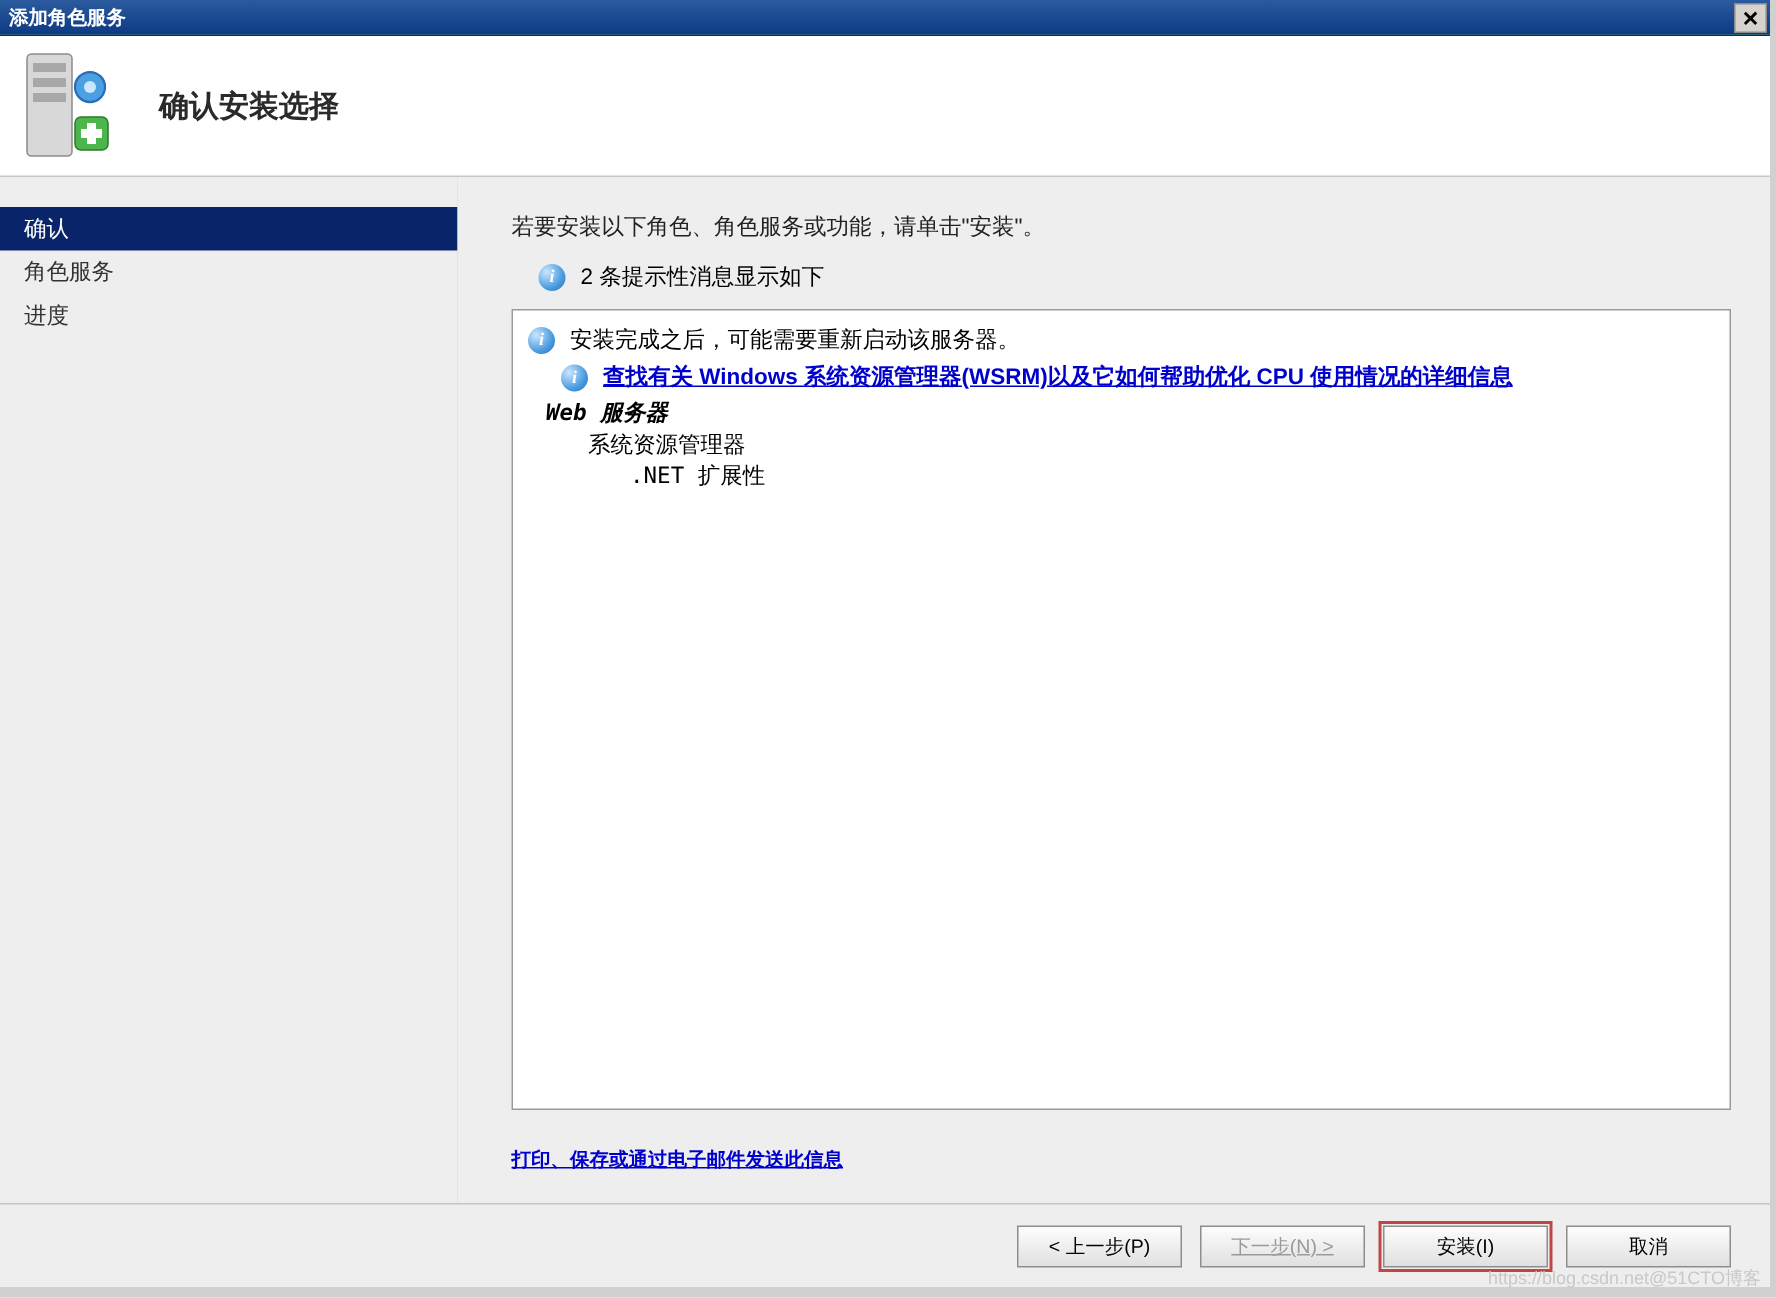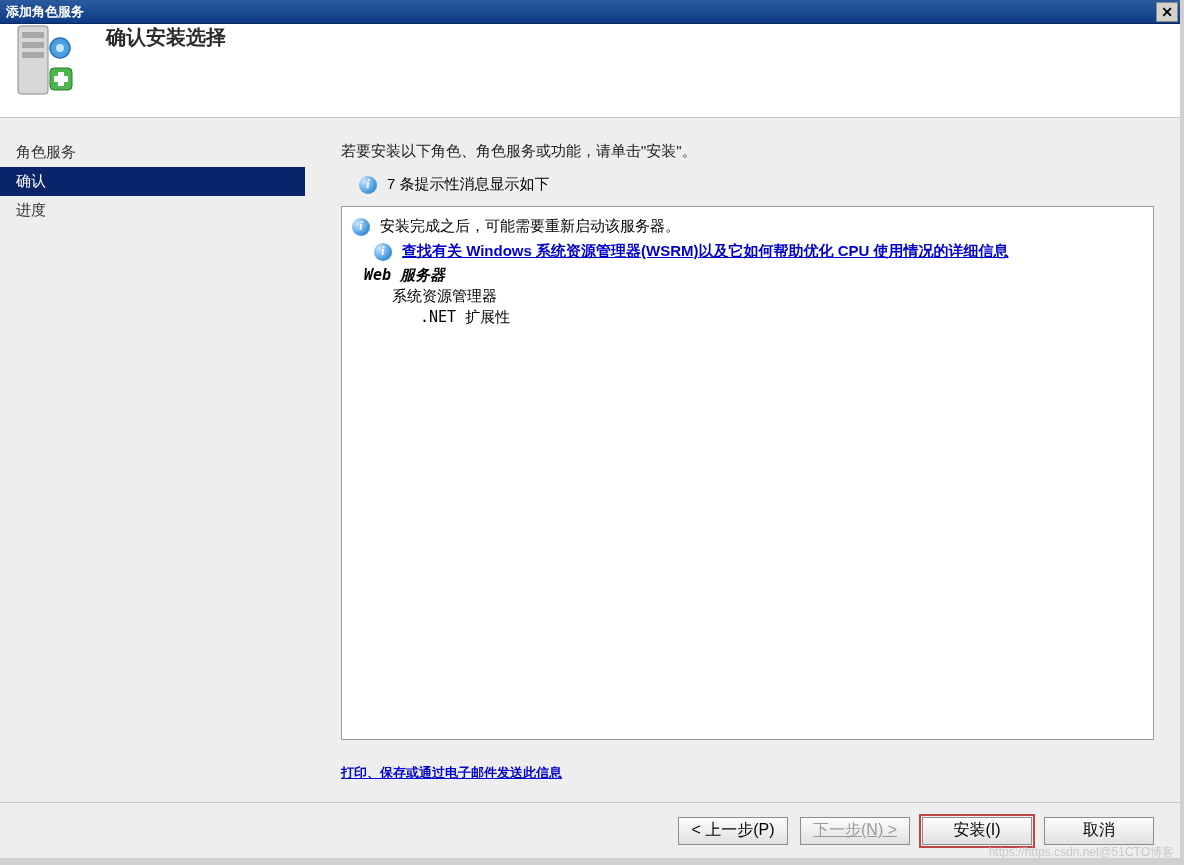--- a/index.html
+++ b/index.html
@@ -4,21 +4,21 @@
   <style>
     * { box-sizing: border-box; margin: 0; padding: 0; }
     body { font-family: "Microsoft YaHei", "SimSun", Tahoma, sans-serif; font-size: 13px; background: #d0d0d0; width: 1184px; height: 865px; overflow: hidden; position: relative; }
     
     .dialog { width: 1180px; height: 858px; background: #86efac; position: relative; }
     
     .titlebar { height: 24px; background: linear-gradient(#2b5b9e, #0d3a84); color: #fff; display: flex; align-items: center; padding-left: 6px; font-weight: bold; font-size: 13px; border-bottom: 1px solid #082a60; }
     .titlebar-text { flex: 1; }
     .close-btn { width: 22px; height: 20px; background: #d6d3ce; border: 1px solid #8a8a8a; color: #000; display: flex; align-items: center; justify-content: center; font-family: Arial; font-weight: bold; font-size: 14px; margin-right: 2px; cursor: pointer; }
     
-    .header { height: 94px; background: #fff; display: flex; padding-left: 12px; border-bottom: 1px solid #c6c6c6; }
+    .header { height: 94px; background: #fff; display: flex; align-items: center; padding-left: 12px; border-bottom: 1px solid #c6c6c6; }
     .header-icon { width: 64px; height: 74px; margin-right: 30px; position: relative; }
     .header-title { font-size: 20px; font-weight: 600; color: #2a2a2a; }
     
     .body { display: flex; height: calc(100% - 24px - 94px - 56px); }
     
     .sidebar { width: 305px; background: #eeeeee; padding-top: 20px; }
     .sidebar-item { padding: 5px 16px; font-size: 15px; color: #333; cursor: pointer; }
     .sidebar-item.active { background: #0a246a; color: #fff; }
     
     .main { flex: 1; background: #eeeeee; padding: 24px 26px 10px 36px; display: flex; flex-direction: column; }
@@ -33,21 +33,21 @@
     .tree { font-family: "SimSun", monospace; font-size: 15px; line-height: 1.4; }
     .tree-l1 { margin-left: 12px; font-weight:bold;font-style:italic;}
     .tree-l2 { margin-left: 40px; }
     .tree-l3 { margin-left: 68px; }
     
     .info-icon { width: 18px; height: 18px; border-radius: 50%; background: radial-gradient(circle at 30% 30%, #cce6ff, #4a9de0 60%, #2a6db8); color: #fff; display: inline-flex; align-items: center; justify-content: center; font-family: Georgia, serif; font-style: italic; font-weight: bold; font-size: 12px; margin-right: 10px; flex-shrink:0;}
     
     .bottom-link { margin-top: 24px; margin-bottom: 10px; }
     
     .footer { height: 56px; background: #eeeeee; border-top: 1px solid #c6c6c6; display: flex; align-items: center; justify-content: flex-end; padding-right: 26px; gap: 12px; }
-    .btn { min-width: 110px; height: 28px; background: linear-gradient(#fdfdfd, #e0e0e0); border: 1px solid #8d8d8d; font-size: 16px; cursor: pointer; padding: 0 12px; display:inline-flex; align-items:center; justify-content:center;}
+    .btn { min-width: 110px; height: 28px; background: linear-gradient(#fdfdfd, #e0e0e0); border: 1px solid #8d8d8d; font-size: 13px; cursor: pointer; padding: 0 12px; display:inline-flex; align-items:center; justify-content:center;}
     .btn.disabled { color: #9a9a9a; cursor: default; text-decoration: underline; }
     .btn.highlight { outline: 2px solid #c04646; outline-offset: 1px; }
     
     .watermark { position: absolute; bottom: 4px; right: 10px; color: #c8c8c8; font-size: 12px; font-family: Arial; pointer-events:none;}
   </style>
 </head>
 <body>
 
 <div class="dialog">
 
@@ -70,30 +70,30 @@
         <rect x="38" y="44" width="22" height="22" rx="4" fill="#4cb64c" stroke="#2a7a2a"></rect>
         <rect x="46" y="48" width="6" height="14" fill="#fff"></rect>
         <rect x="42" y="52" width="14" height="6" fill="#fff"></rect>
       </svg>
     </div>
     <div class="header-title">确认安装选择</div>
   </div>
 
   <div class="body">
     <div class="sidebar">
+      <div class="sidebar-item active">确认</div>
       <div class="sidebar-item">角色服务</div>
-      <div class="sidebar-item active">确认</div>
       <div class="sidebar-item">进度</div>
     </div>
 
     <div class="main">
       <div class="instruction">若要安装以下角色、角色服务或功能，请单击"安装"。</div>
       <div class="info-line">
         <span class="info-icon">i</span>
-        <span>7 条提示性消息显示如下</span>
+        <span>2 条提示性消息显示如下</span>
       </div>
 
       <div class="content-box">
         <div class="box-line">
           <span class="info-icon">i</span>
           <span>安装完成之后，可能需要重新启动该服务器。</span>
         </div>
         <div class="box-line" style="margin-left:22px;">
           <span class="info-icon">i</span>
           <span class="link-text">查找有关 Windows 系统资源管理器(WSRM)以及它如何帮助优化 CPU 使用情况的详细信息</span>
@@ -113,13 +113,13 @@
 
   <div class="footer">
     <button class="btn">&lt; 上一步(P)</button>
     <button class="btn disabled">下一步(N) &gt;</button>
     <button class="btn highlight">安装(I)</button>
     <button class="btn">取消</button>
   </div>
 
 </div>
 
-<div class="watermark">https://https.csdn.net@51CTO博客</div>
+<div class="watermark">https://blog.csdn.net@51CTO博客</div>
 
 </body></html>

